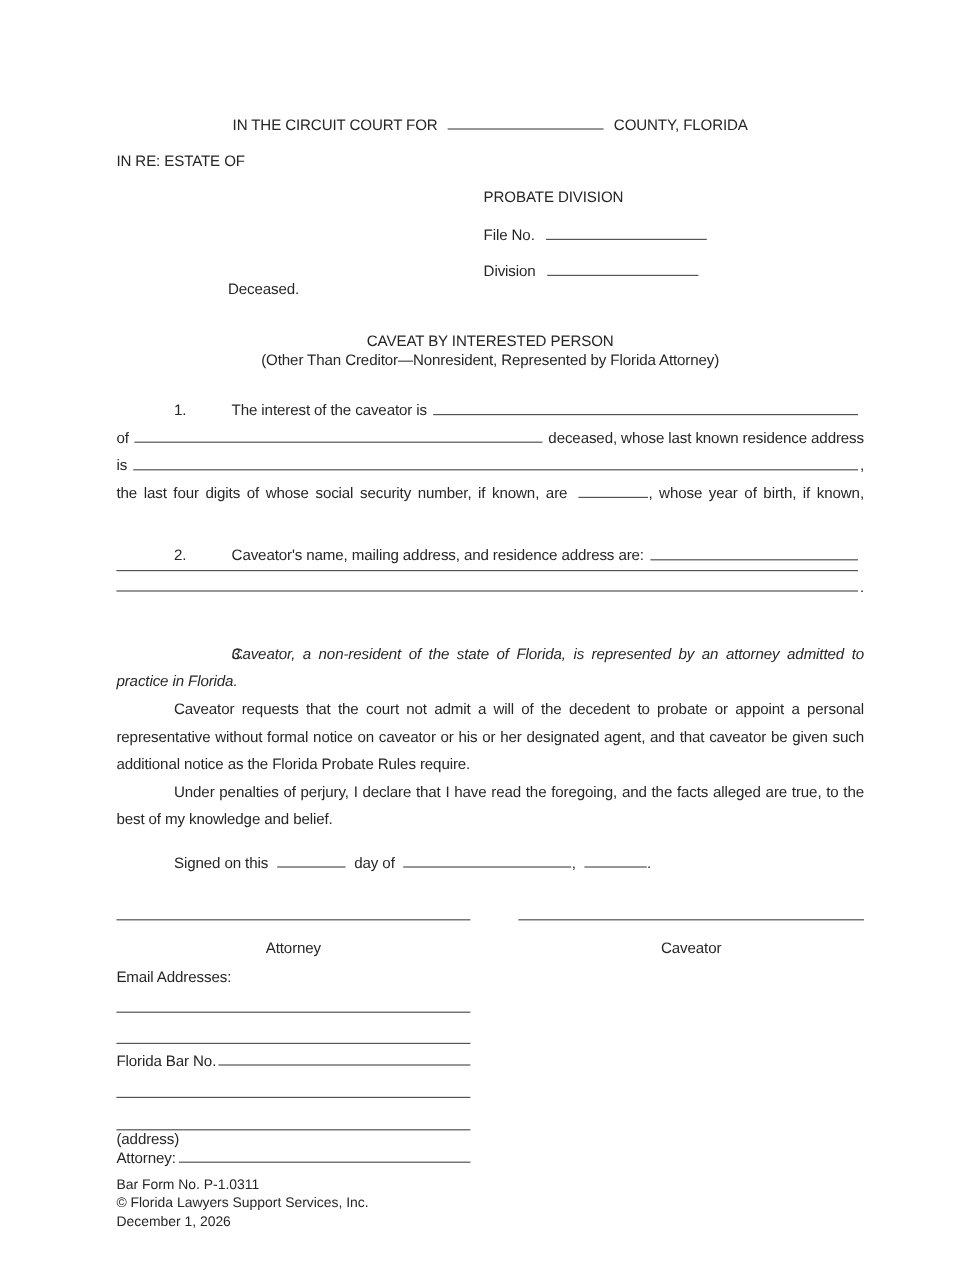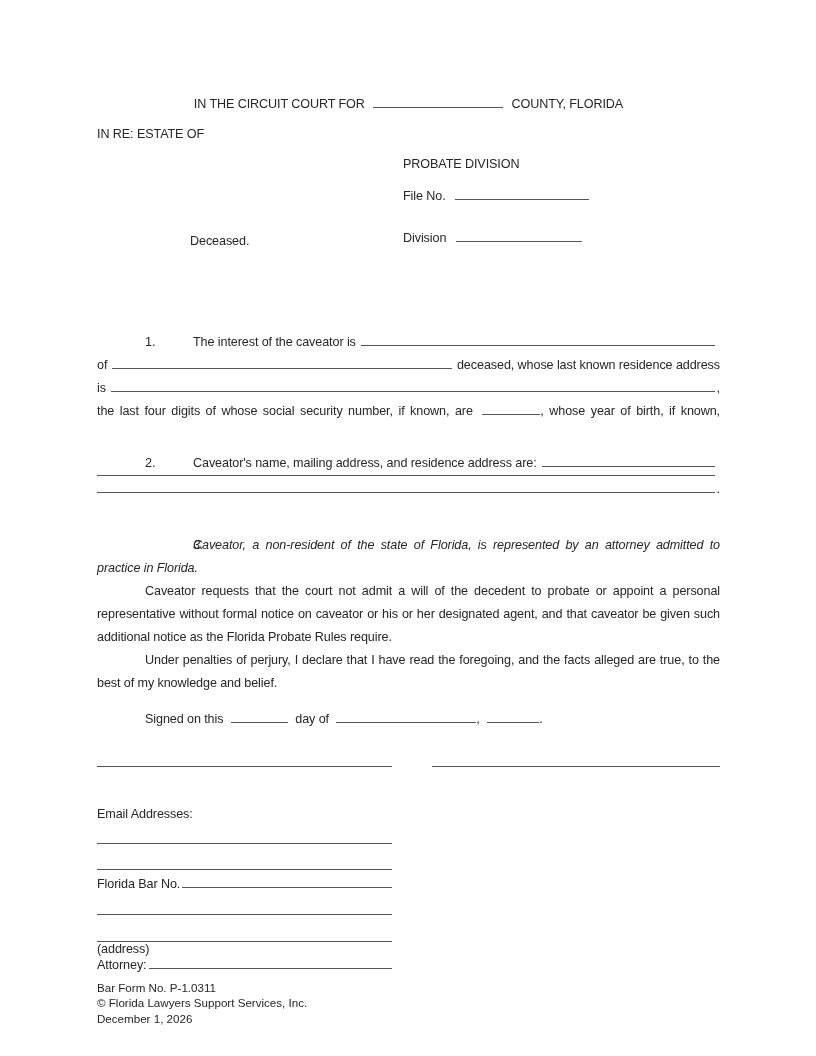--- a/index.html
+++ b/index.html
@@ -58,27 +58,31 @@
     <span>COUNTY, FLORIDA</span>
   </div>
 
   <div class="abs lh23" style="top:123px; left:97px;">IN RE: ESTATE OF</div>
 
   <div class="abs lh23" style="top:153px; left:403px;">PROBATE DIVISION</div>
   <div class="abs lh23" style="top:185px; left:403px;">
     <span>File No.</span>
     <span class="bl" style="width:134px; margin-left:6px;"></span>
   </div>
-  <div class="abs lh23" style="top:215px; left:403px;margin-top:12px;">
+  <div class="abs lh23" style="top:215px; left:403px;">
     <span>Division</span>
     <span class="bl" style="width:126px; margin-left:6px;"></span>
   </div>
 
   <div class="abs lh23" style="top:230px; left:190px;text-align:center;">Deceased.</div>
 
+  <div class="abs w-content center" style="top:277px; line-height:15.5px;">
+    <div>CAVEAT BY INTERESTED PERSON</div>
+    <div>(Other Than Creditor—Nonresident, Represented by Florida Attorney)</div>
+  </div>
 
   <div class="abs w-content" style="top:331px;">
     <div class="lf pad96">
       <span class="pnum-abs">1.</span>
       <span style="white-space:nowrap;">The interest of the caveator is</span>
       <span class="fill"></span>
     </div>
     <div class="lf">
       <span>of</span>
       <span class="fill"></span>
@@ -125,20 +129,25 @@
   </div>
 
   <div class="abs w-content jpar ind48" style="top:649px;">Under penalties of perjury, I declare that I have read the foregoing, and the facts alleged are true, to the best of my knowledge and belief.</div>
 
   <div class="abs w-content sigrow" style="top:752px;">
     <div class="sigcol-a rule" style="height:14px;"></div>
     <div class="siggap"></div>
     <div class="sigcol-b rule" style="height:14px;"></div>
   </div>
 
+  <div class="abs w-content sigrow lh23" style="top:779px;">
+    <div class="sigcol-a center">Attorney</div>
+    <div class="siggap"></div>
+    <div class="sigcol-b center">Caveator</div>
+  </div>
 
   <div class="abs lh23" style="top:803px; left:97px;">Email Addresses:</div>
 
   <div class="abs bottom-block" style="top:830px; left:97px;">
     <div class="rule" style="height:13px;"></div>
     <div class="rule" style="height:25px;"></div>
     <div class="lf" style="line-height:22px; margin-top:3px;">
       <span>Florida Bar No.</span>
       <span class="fill" style="margin:0 0 0 2px;"></span>
     </div>

